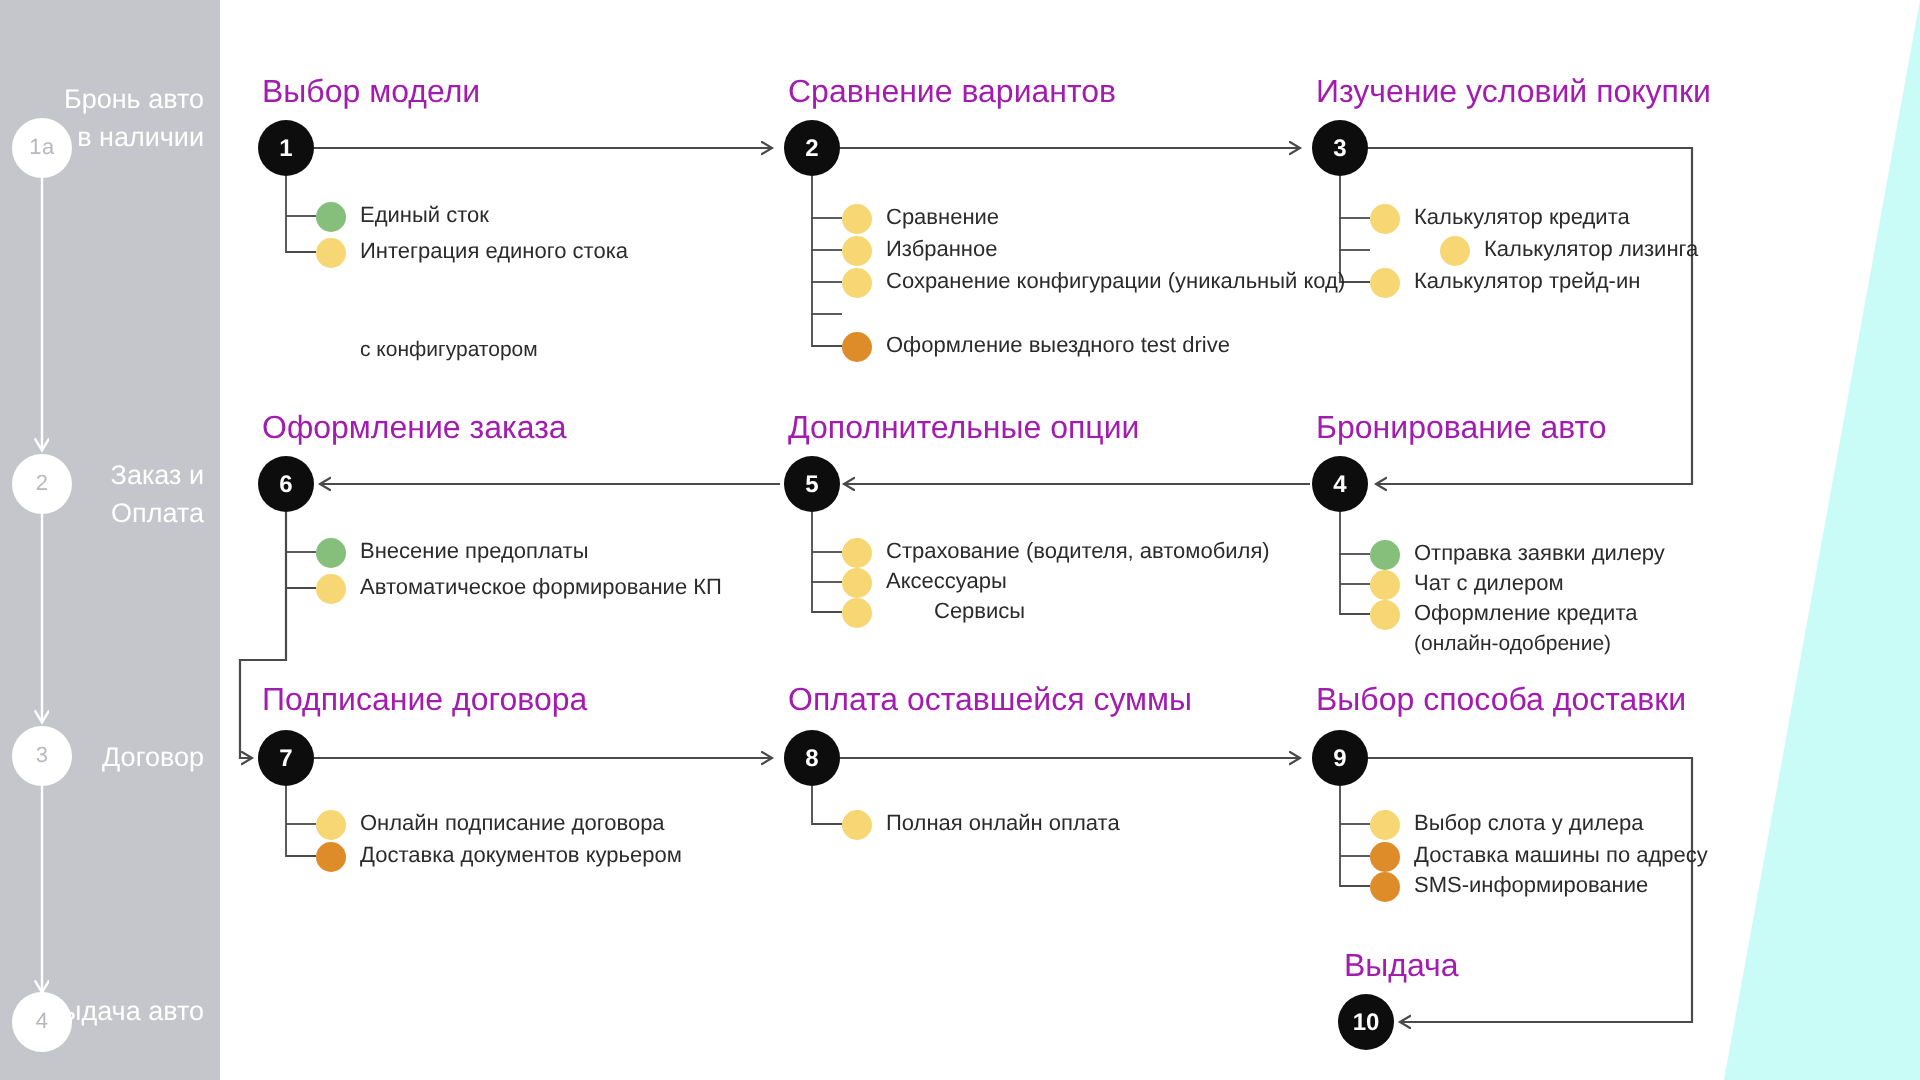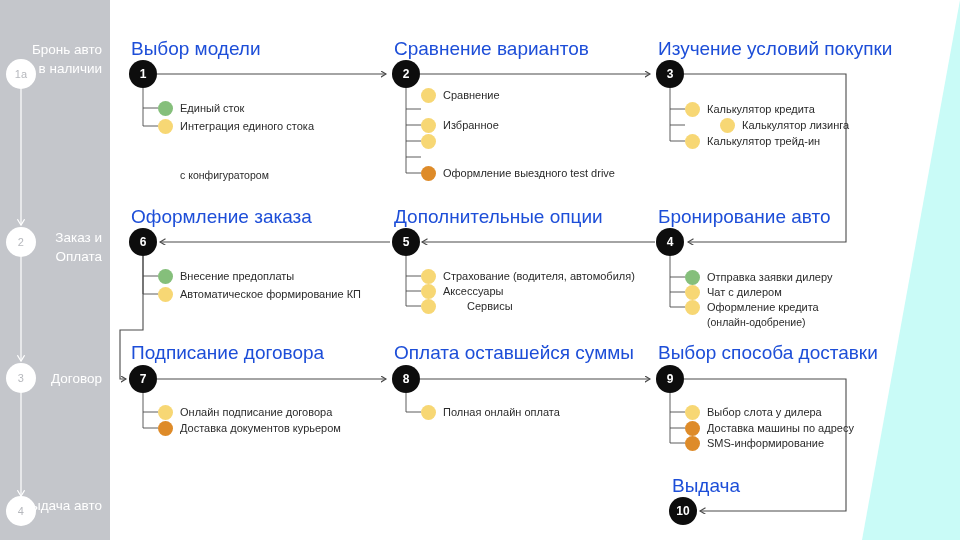--- a/index.html
+++ b/index.html
@@ -37,21 +37,21 @@
     color:#ffffff;font-size:13.5px;line-height:19px;
     text-align:right;width:80px;
   }
 
   
   .flow-svg{position:absolute;left:0;top:0;width:960px;height:540px;z-index:2;pointer-events:none;}
 
   
   .stage-title{
     position:absolute;z-index:4;
-    font-size:19px;color:#1d4ed8;white-space:nowrap;
+    font-size:16px;color:#a21caf;white-space:nowrap;
   }
   .node{
     position:absolute;z-index:5;
     width:28px;height:28px;border-radius:50%;
     background:#0d0d0d;color:#ffffff;
     display:flex;align-items:center;justify-content:center;
     font-size:12px;font-weight:700;
   }
   .item{
     position:absolute;z-index:4;
@@ -169,30 +169,31 @@
     <span class="item-text">Единый сток</span>
   </div>
   <div class="item" style="left:158px;top:119px;">
     <span class="dot" style="background:#f7d774"></span>
     <span class="item-text">Интеграция единого стока</span>
   </div>
   <div class="item-sub" style="left:180px;top:134px;margin-top:34px;">с конфигуратором</div>
 
   <div class="stage-title" style="left:394px;top:38px;">Сравнение вариантов</div>
   <div class="node" style="left:392px;top:60px;">2</div>
-  <div class="item" style="left:421px;top:88px;justify-content:space-between;">
+  <div class="item" style="left:421px;top:102px;justify-content:space-between;">
     <span class="dot" style="background:#f7d774"></span>
     <span class="item-text">Сравнение</span>
   </div>
   <div class="item" style="left:421px;top:118px;">
     <span class="dot" style="background:#f7d774"></span>
     <span class="item-text">Избранное</span>
   </div>
   <div class="item" style="left:421px;top:134px;">
     <span class="dot" style="background:#f7d774"></span>
+    <span class="item-text">Сохранение конфигурации (уникальный код)</span>
   </div>
   <div class="item" style="left:421px;top:166px;">
     <span class="dot" style="background:#de8b29"></span>
     <span class="item-text">Оформление выездного test drive</span>
   </div>
 
   <div class="stage-title" style="left:658px;top:38px;">Изучение условий покупки</div>
   <div class="node" style="left:656px;top:60px;">3</div>
   <div class="item" style="left:685px;top:102px;">
     <span class="dot" style="background:#f7d774"></span>

